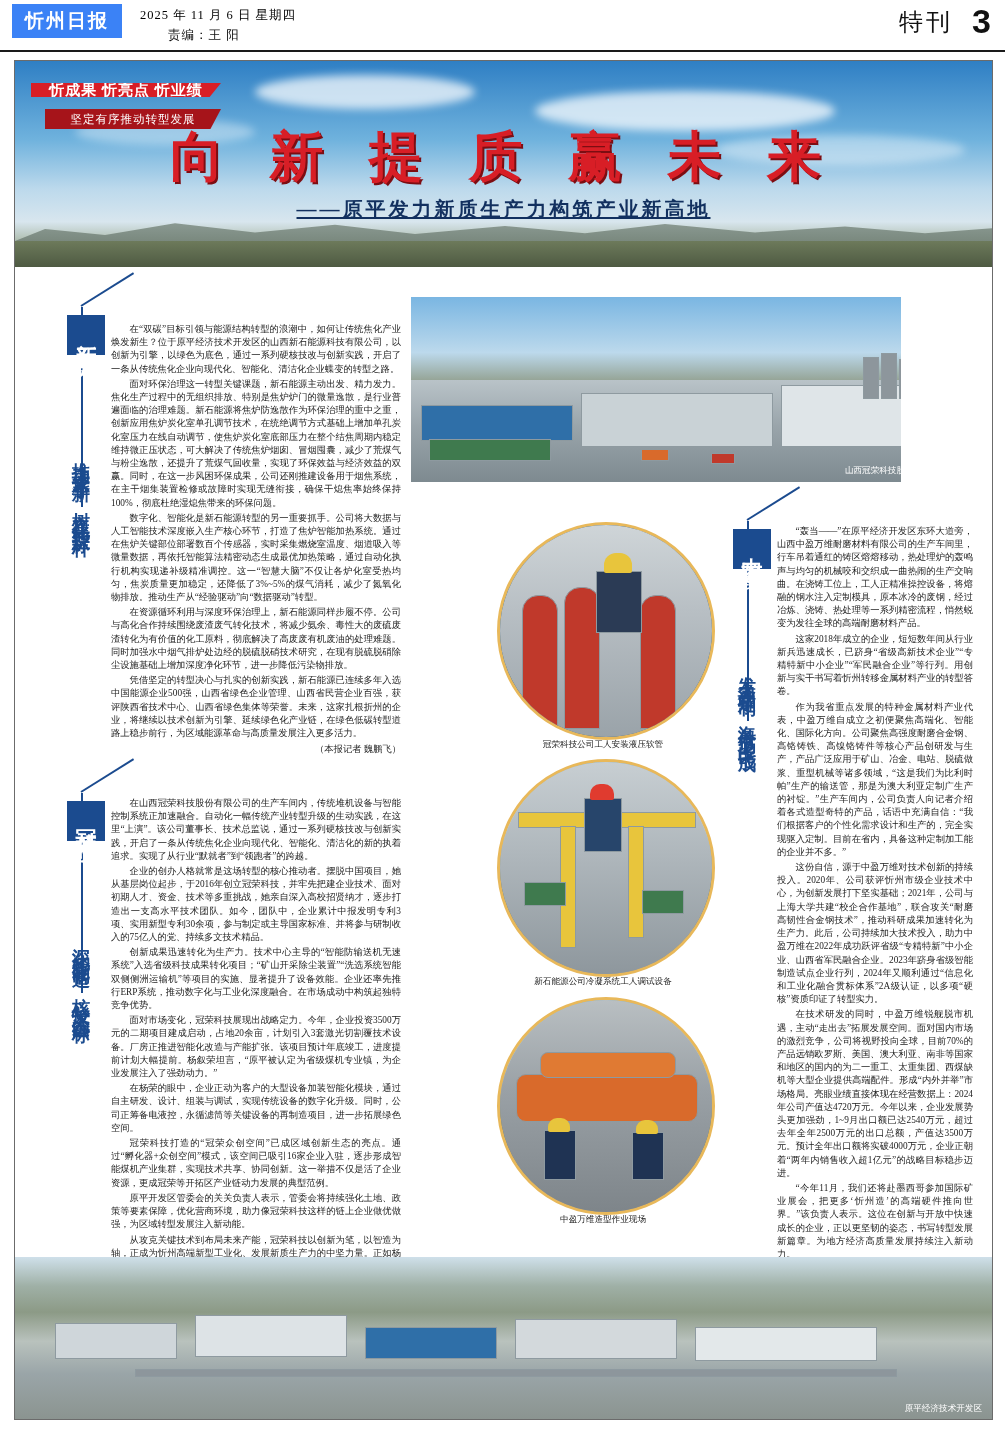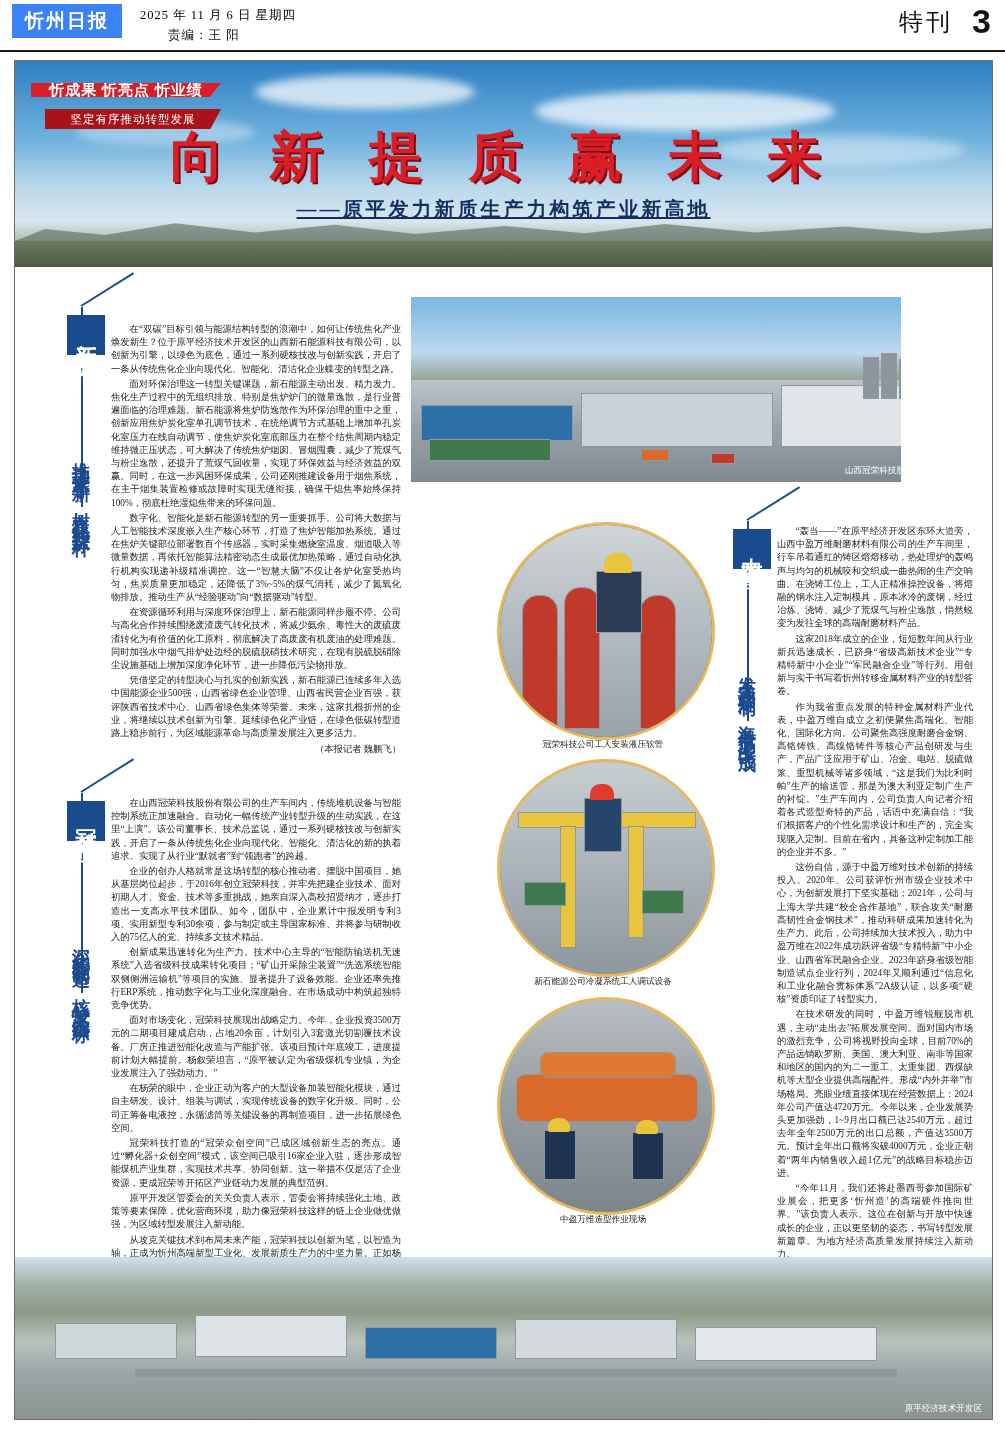--- a/index.html
+++ b/index.html
@@ -262,21 +262,21 @@
     </div>
     <div class="cap" style="left:482px;top:947px;width:212px;">中盈万维造型作业现场</div>
 
     <div class="deco-line" style="left:732px;top:252px;width:62px;height:2px;transform:rotate(-32deg);transform-origin:left center;"></div>
     <div class="deco-line" style="left:732px;top:254px;width:2px;height:200px;"></div>
 
     <div class="vcol vmain" style="left:718px;top:262px;">中盈万维</div>
     <div class="vcol vsub" style="left:718px;top:392px;">发力高端定制 海外市场占比七成</div>
 
     <div class="art" style="left:762px;top:258px;width:196px;height:640px;">
-      <p>“轰当——”在原平经济开发区东环大道旁，山西中盈万维耐磨材料有限公司的生产车间里，行车吊着通红的铸区熔熔移动，热处理炉的轰鸣声与均匀的机械咬和交织成一曲热闹的生产交响曲。在浇铸工位上，工人正精准操控设备，将熔融的钢水注入定制模具，原本冰冷的废钢，经过冶炼、浇铸、减少了荒煤气与粉尘逸散，悄然蜕变为发往全球的高端耐磨材料产品。</p>
+      <p>“轰当——”在原平经济开发区东环大道旁，山西中盈万维耐磨材料有限公司的生产车间里，行车吊着通红的铸区熔熔移动，热处理炉的轰鸣声与均匀的机械咬和交织成一曲热闹的生产交响曲。在浇铸工位上，工人正精准操控设备，将熔融的钢水注入定制模具，原本冰冷的废钢，经过冶炼、浇铸、热处理等一系列精密流程，悄然蜕变为发往全球的高端耐磨材料产品。</p>
       <p>这家2018年成立的企业，短短数年间从行业新兵迅速成长，已跻身“省级高新技术企业”“专精特新中小企业”“军民融合企业”等行列。用创新与实干书写着忻州转移金属材料产业的转型答卷。</p>
       <p>作为我省重点发展的特种金属材料产业代表，中盈万维自成立之初便聚焦高端化、智能化、国际化方向。公司聚焦高强度耐磨合金钢、高铬铸铁、高镍铬铸件等核心产品创研发与生产，产品广泛应用于矿山、冶金、电站、脱硫做浆、重型机械等诸多领域，“这是我们为比利时帕”生产的输送管，那是为澳大利亚定制广生产的衬锭。”生产车间内，公司负责人向记者介绍着各式造型奇特的产品，话语中充满自信：“我们根据客户的个性化需求设计和生产的，完全实现驱入定制。目前在省内，具备这种定制加工能的企业并不多。”</p>
       <p>这份自信，源于中盈万维对技术创新的持续投入。2020年、公司获评忻州市级企业技术中心，为创新发展打下坚实基础；2021年，公司与上海大学共建“校企合作基地”，联合攻关“耐磨高韧性合金钢技术”，推动科研成果加速转化为生产力。此后，公司持续加大技术投入，助力中盈万维在2022年成功跃评省级“专精特新”中小企业、山西省军民融合企业。2023年跻身省级智能制造试点企业行列，2024年又顺利通过“信息化和工业化融合贯标体系”2A级认证，以多项“硬核”资质印证了转型实力。</p>
       <p>在技术研发的同时，中盈万维锐舰脱市机遇，主动“走出去”拓展发展空间。面对国内市场的激烈竞争，公司将视野投向全球，目前70%的产品远销欧罗斯、美国、澳大利亚、南非等国家和地区的国内的为二一重工、太重集团、西煤缺机等大型企业提供高端配件。形成“内外并举”市场格局。亮眼业绩直接体现在经营数据上：2024年公司产值达4720万元。今年以来，企业发展势头更加强劲，1~9月出口额已达2540万元，超过去年全年2500万元的出口总额，产值达3500万元。预计全年出口额将实破4000万元，企业正朝着“两年内销售收入超1亿元”的战略目标稳步迈进。</p>
       <p>“今年11月，我们还将赴墨西哥参加国际矿业展会，把更多‘忻州造’的高端硬件推向世界。”该负责人表示。这位在创新与开放中快速成长的企业，正以更坚韧的姿态，书写转型发展新篇章。为地方经济高质量发展持续注入新动力。</p>
       <div class="sign">（本报记者  魏鹏飞）</div>
     </div>
 
 
   </div>

